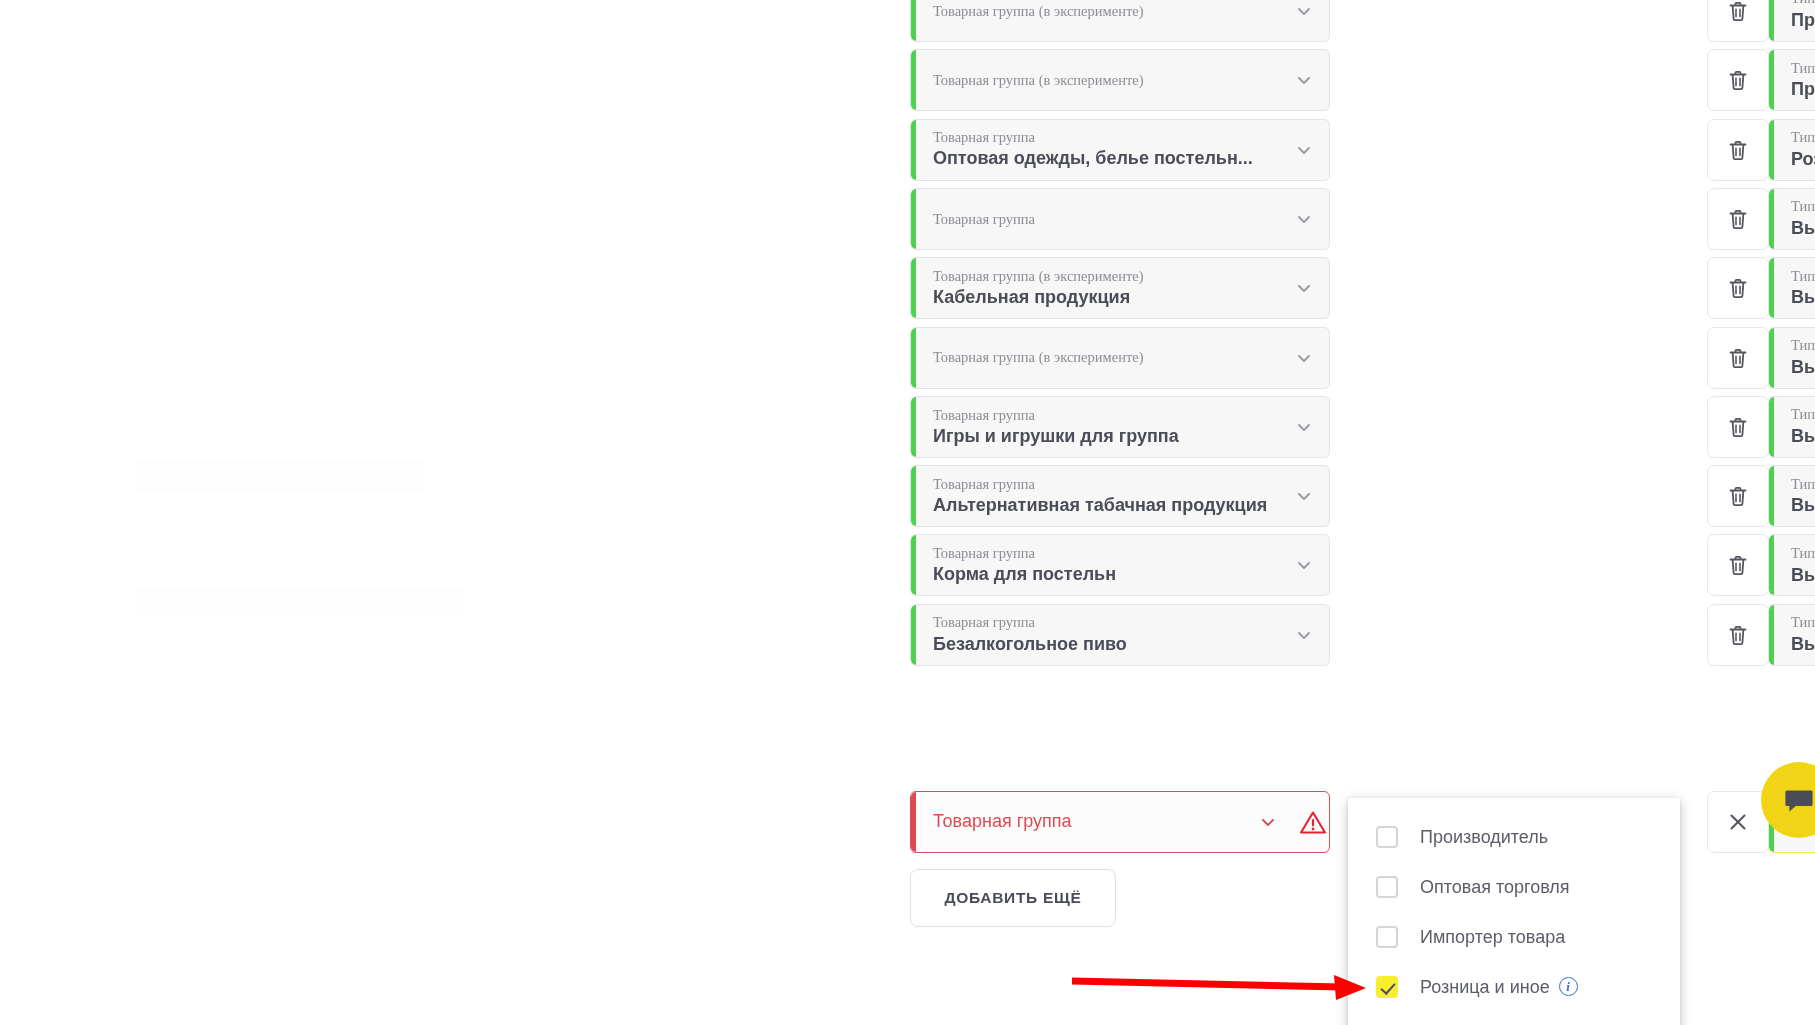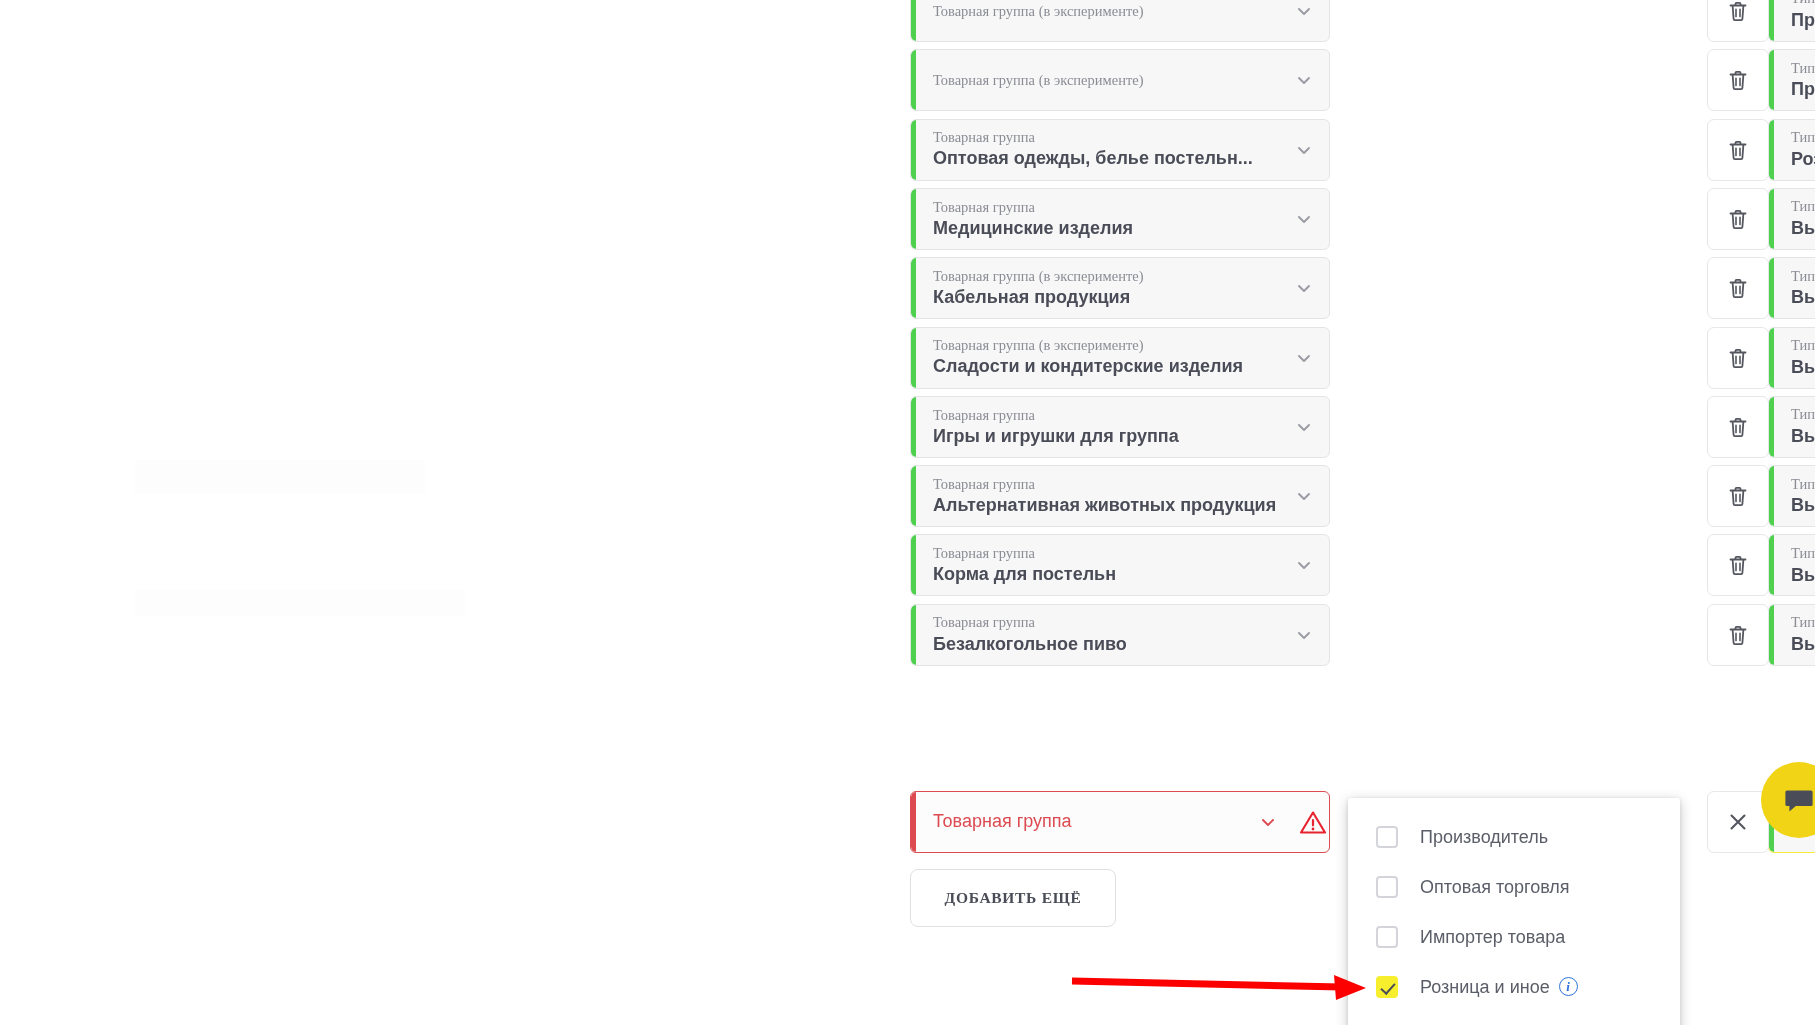--- a/index.html
+++ b/index.html
@@ -154,21 +154,21 @@
     height: 58px;
     background: #ffffff;
     border: 1px solid #dfe0e4;
     border-radius: 8px;
     color: #4a4d57;
     font-size: 15.5px;
     font-weight: 700;
     letter-spacing: 0.7px;
     cursor: pointer;
     display: flex; align-items: center; justify-content: center;
-    font-family: Liberation Serif, serif;
+    font-family: Liberation Sans, sans-serif;
   }
 
   
   .close-btn {
     position: absolute;
     left: 1707px;
     top: 791px;
     width: 62px; height: 62px;
     border: 1px solid #e6e7eb;
     border-radius: 7px;
@@ -325,21 +325,20 @@
         <svg width="24" height="24" viewBox="0 0 24 24">
           <path d="M4.5 6.5h15" stroke="#54565f" stroke-width="1.8" stroke-linecap="round"></path>
           <path d="M9.5 6.5V4.8a1 1 0 0 1 1-1h3a1 1 0 0 1 1 1v1.7" fill="none" stroke="#54565f" stroke-width="1.8" stroke-linejoin="round"></path>
           <path d="M6.6 6.5 L7.6 20a1.2 1.2 0 0 0 1.2 1.1h6.4a1.2 1.2 0 0 0 1.2-1.1l1-13.5" fill="none" stroke="#54565f" stroke-width="1.8" stroke-linejoin="round"></path>
           <path d="M10 10.2v7.4M14 10.2v7.4" stroke="#54565f" stroke-width="1.6" stroke-linecap="round"></path>
         </svg>
       </div>
       <div class="row" style="top: 187.9px;">
         <div class="field col-group">
           <span class="lbl">Товарная группа</span>
-          <span class="val">Медицинские изделия</span>
           <span class="chev">
             <svg width="18" height="18" viewBox="0 0 18 18">
               <path d="M4 7l5 5 5-5" fill="none" stroke="#9a9ca3" stroke-width="1.9" stroke-linecap="round" stroke-linejoin="round"></path>
             </svg>
           </span>
         </div>
         <div class="field col-part">
           <span class="lbl">Тип участника</span>
           <span class="val"><span class="ival">Выбрано: 4</span></span>
         </div>
@@ -371,21 +370,20 @@
         <svg width="24" height="24" viewBox="0 0 24 24">
           <path d="M4.5 6.5h15" stroke="#54565f" stroke-width="1.8" stroke-linecap="round"></path>
           <path d="M9.5 6.5V4.8a1 1 0 0 1 1-1h3a1 1 0 0 1 1 1v1.7" fill="none" stroke="#54565f" stroke-width="1.8" stroke-linejoin="round"></path>
           <path d="M6.6 6.5 L7.6 20a1.2 1.2 0 0 0 1.2 1.1h6.4a1.2 1.2 0 0 0 1.2-1.1l1-13.5" fill="none" stroke="#54565f" stroke-width="1.8" stroke-linejoin="round"></path>
           <path d="M10 10.2v7.4M14 10.2v7.4" stroke="#54565f" stroke-width="1.6" stroke-linecap="round"></path>
         </svg>
       </div>
       <div class="row" style="top: 326.5px;">
         <div class="field col-group">
           <span class="lbl">Товарная группа (в эксперименте)</span>
-          <span class="val">Сладости и кондитерские изделия</span>
           <span class="chev">
             <svg width="18" height="18" viewBox="0 0 18 18">
               <path d="M4 7l5 5 5-5" fill="none" stroke="#9a9ca3" stroke-width="1.9" stroke-linecap="round" stroke-linejoin="round"></path>
             </svg>
           </span>
         </div>
         <div class="field col-part">
           <span class="lbl">Тип участника</span>
           <span class="val"><span class="ival">Выбрано: 4</span></span>
         </div>
@@ -417,21 +415,21 @@
         <svg width="24" height="24" viewBox="0 0 24 24">
           <path d="M4.5 6.5h15" stroke="#54565f" stroke-width="1.8" stroke-linecap="round"></path>
           <path d="M9.5 6.5V4.8a1 1 0 0 1 1-1h3a1 1 0 0 1 1 1v1.7" fill="none" stroke="#54565f" stroke-width="1.8" stroke-linejoin="round"></path>
           <path d="M6.6 6.5 L7.6 20a1.2 1.2 0 0 0 1.2 1.1h6.4a1.2 1.2 0 0 0 1.2-1.1l1-13.5" fill="none" stroke="#54565f" stroke-width="1.8" stroke-linejoin="round"></path>
           <path d="M10 10.2v7.4M14 10.2v7.4" stroke="#54565f" stroke-width="1.6" stroke-linecap="round"></path>
         </svg>
       </div>
       <div class="row" style="top: 465.1px;">
         <div class="field col-group">
           <span class="lbl">Товарная группа</span>
-          <span class="val">Альтернативная животных продукция</span>
+          <span class="val">Альтернативная табачная продукция</span>
           <span class="chev">
             <svg width="18" height="18" viewBox="0 0 18 18">
               <path d="M4 7l5 5 5-5" fill="none" stroke="#9a9ca3" stroke-width="1.9" stroke-linecap="round" stroke-linejoin="round"></path>
             </svg>
           </span>
         </div>
         <div class="field col-part">
           <span class="lbl">Тип участника</span>
           <span class="val"><span class="ival">Выбрано: 4</span></span>
         </div>

